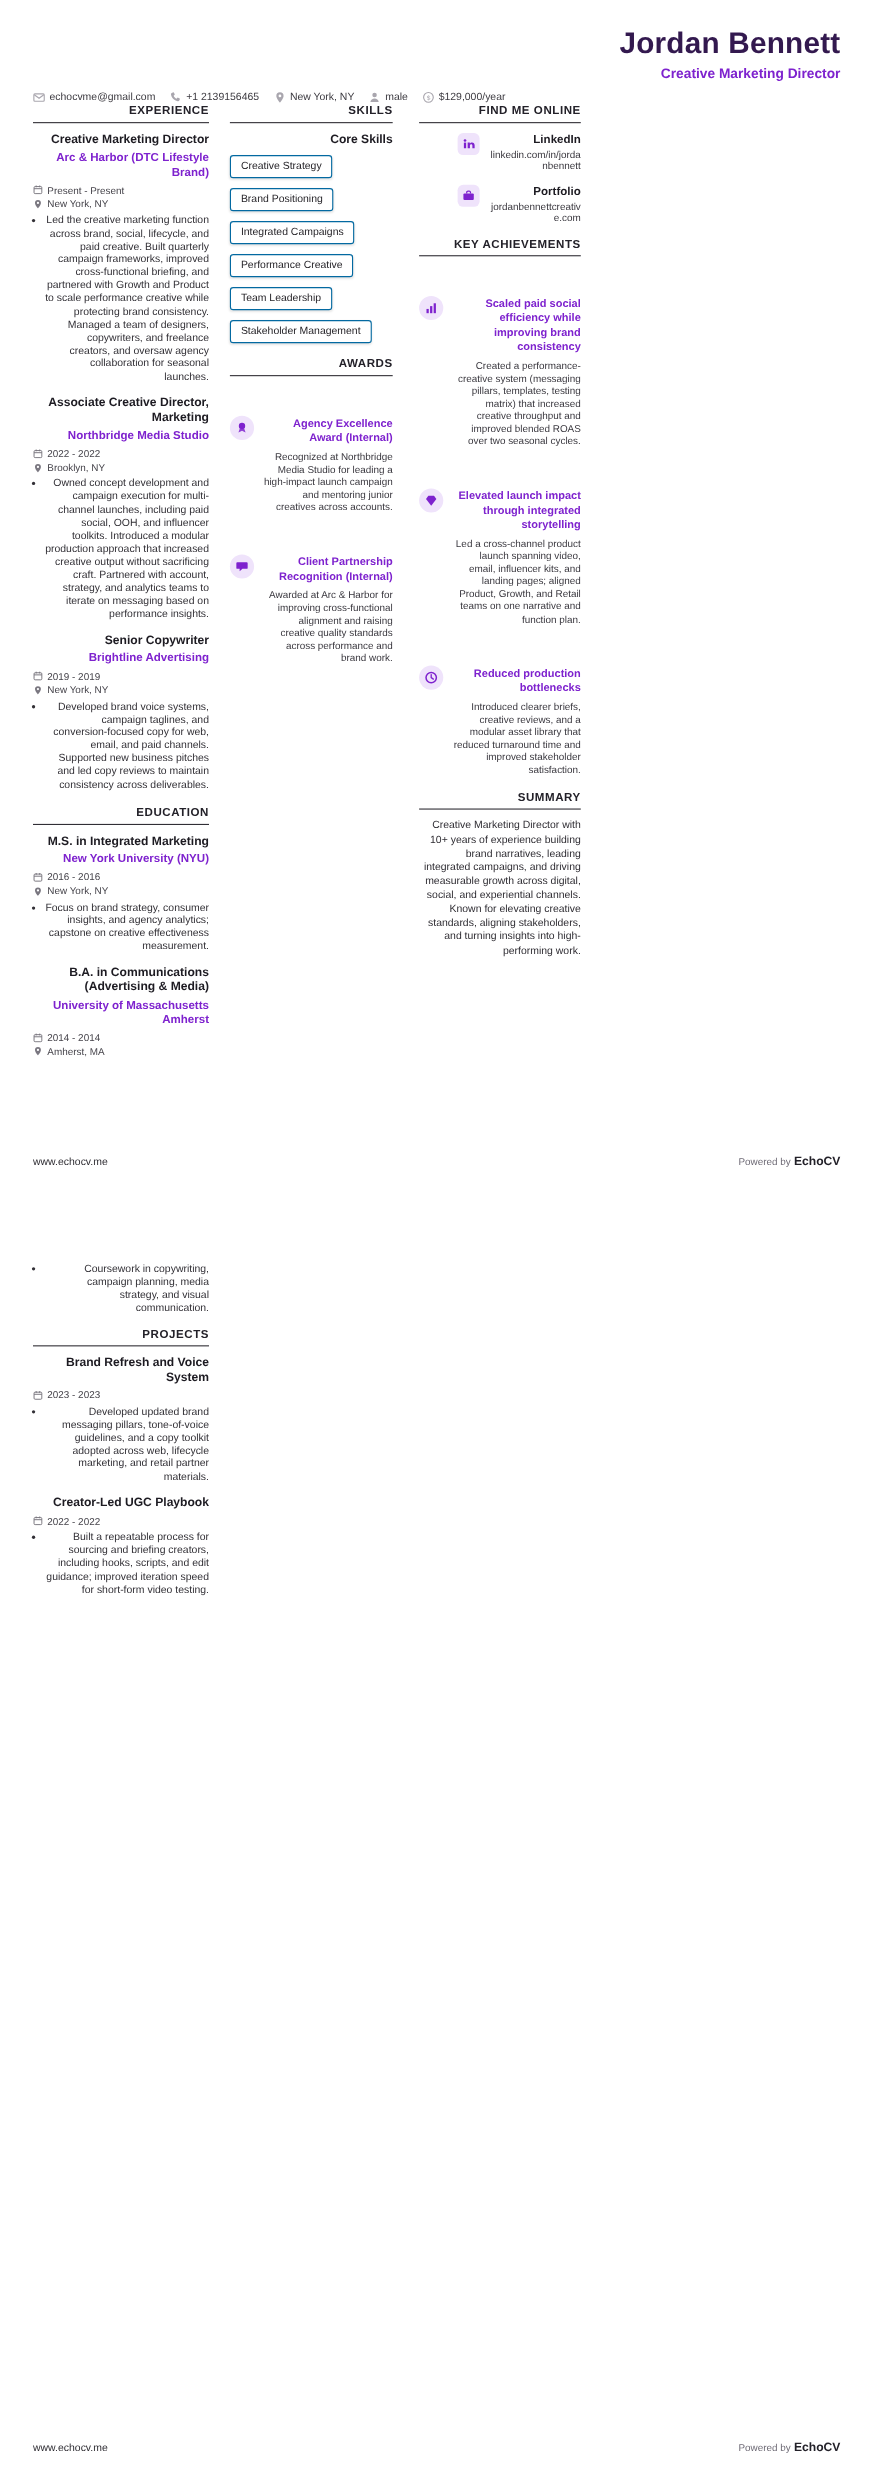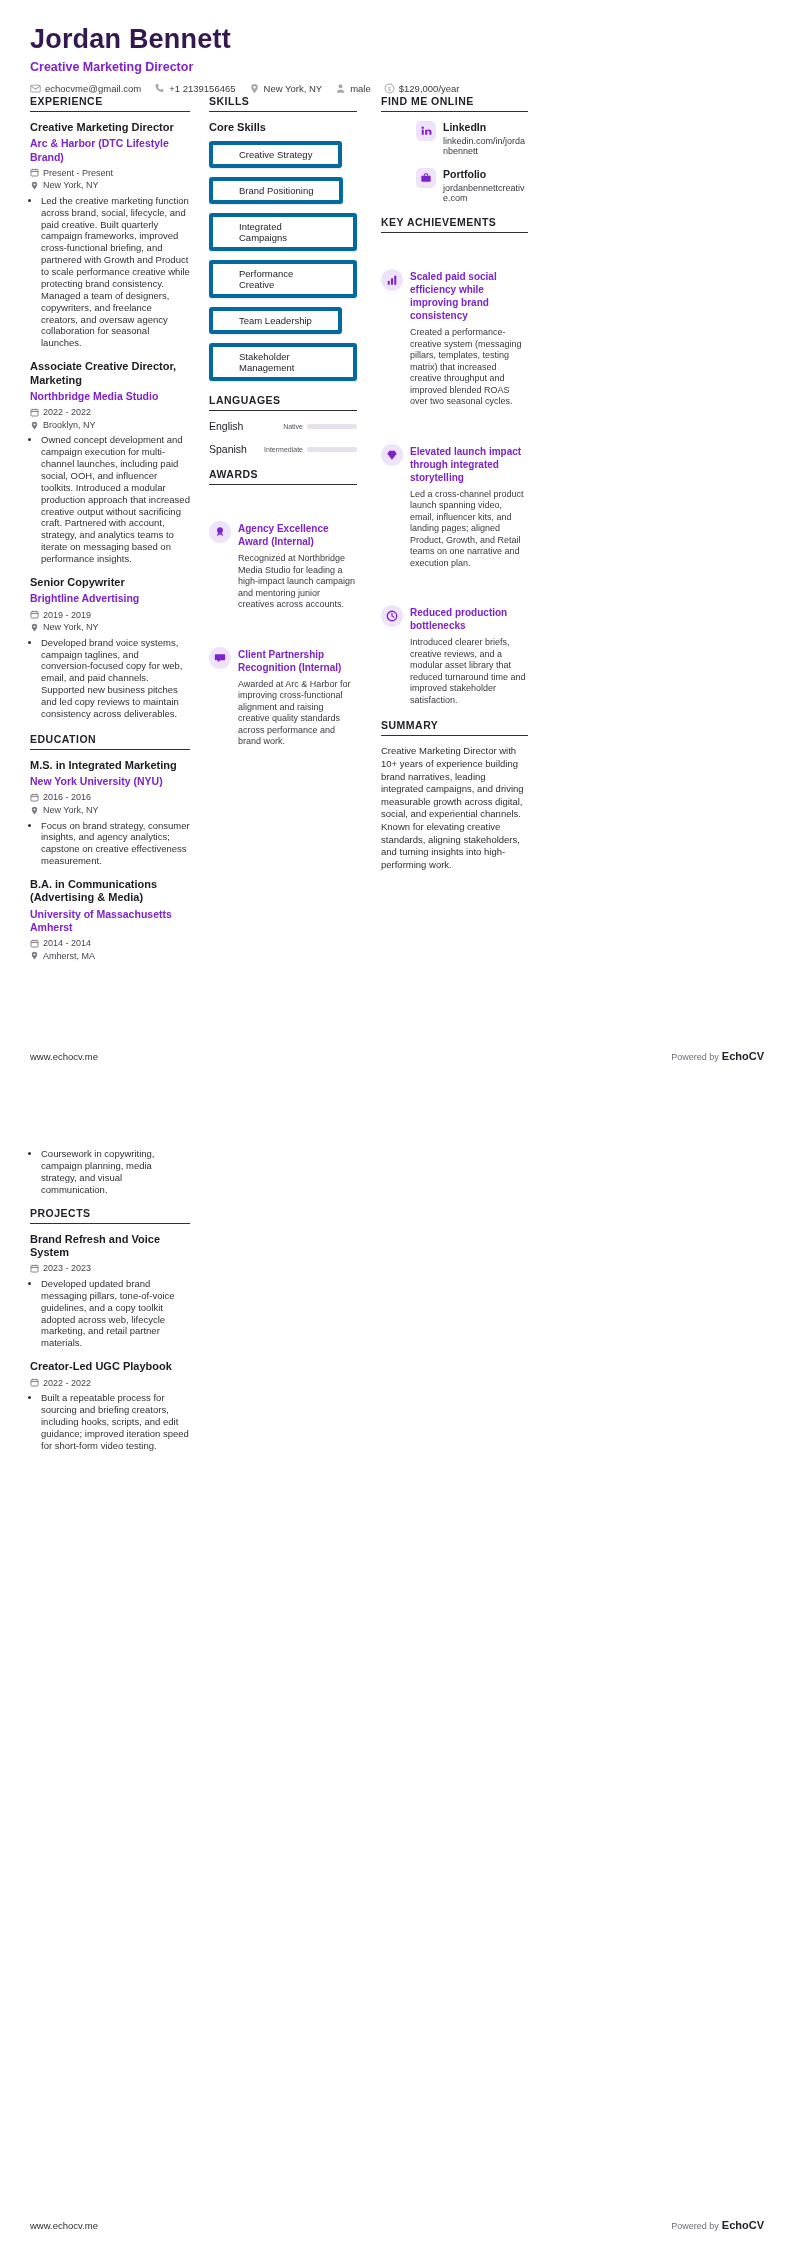--- a/index.html
+++ b/index.html
@@ -9,21 +9,21 @@
     font-family: "Liberation Sans", sans-serif;
     color: #323036;
   }
   :root {
     --accent: #7e22ce;
     --accent-light: #efe3fb;
     --name: #33194f;
     --heading: #232129;
     --rule: #312f36;
   }
-  .canvas { position: relative; width: 794px; height: 2246px; background: #ffffff; overflow: hidden; }
+  .canvas { position: relative; width: 794px; height: 2246px; background: #ffffff; overflow: hidden; text-align: right; }
   .page { position: absolute; left: 0; width: 794px; height: 1123px; background: #ffffff; }
   #page1 { top: 0; }
   #page2 { top: 1123px; }
 
   
   .hdr { position: absolute; left: 30px; top: 24px; width: 734px; }
   .hdr-name { font-size: 27px; font-weight: 700; color: var(--name); letter-spacing: .2px; }
   .hdr-title { font-size: 12.5px; font-weight: 700; color: var(--accent); margin-top: 5px; }
   .contact-row { display: flex; align-items: center; gap: 13px; margin-top: 9px; font-size: 9.5px; color: #3c3a40; flex-wrap: wrap; }
   .contact-item { display: flex; align-items: center; gap: 4px; }
@@ -45,21 +45,21 @@
   .entry { margin-bottom: 11px; }
   .entry-title { font-size: 11px; font-weight: 700; color: #1d1b22; line-height: 1.22; margin-bottom: 3px; }
   .entry-sub { font-size: 10.5px; font-weight: 600; color: var(--accent); line-height: 1.25; margin-bottom: 3px; }
   .meta { display: flex; align-items: center; gap: 4px; font-size: 9px; color: #46444b; line-height: 1.4; }
   .mi { width: 9px; height: 9px; color: #7a7780; flex: none; }
   .bullets { margin: 3px 0 0 11px; list-style: disc; }
   .bullets li { font-size: 9.5px; line-height: 1.25; color: #323036; margin-bottom: 2px; }
 
   .group-label { font-size: 11px; font-weight: 700; color: #1d1b22; margin-bottom: 8px; }
   .skill-chip {
-    display: table; border: 4px solid #0369a1; border-radius: 3px; padding: 4px 26px;
+    display: table; border: 1px solid #0369a1; border-radius: 3px; padding: 4px 9px;
     font-size: 9.5px; color: #262429; margin-bottom: 9px; background: #fff;
     box-shadow: 0 1px 2px rgba(0,0,0,.10);
   }
 
   .lang-row { display: flex; align-items: center; margin-bottom: 11px; }
   .lang-name { font-size: 10.5px; color: #1d1b22; flex: 1; }
   .lang-level { font-size: 7px; color: #55525b; margin-right: 4px; white-space: nowrap; }
   .lang-bar { width: 50px; height: 5px; border-radius: 3px; background: #e6e1ec; overflow: hidden; flex: none; }
   .lang-fill { height: 100%; background: var(--accent); border-radius: 3px; }
 
@@ -274,33 +274,20 @@
         <h2 class="sec-h">SKILLS</h2>
         <div class="group-label">Core Skills</div>
         <div class="skill-chip">Creative Strategy</div>
         <div class="skill-chip">Brand Positioning</div>
         <div class="skill-chip">Integrated Campaigns</div>
         <div class="skill-chip">Performance Creative</div>
         <div class="skill-chip">Team Leadership</div>
         <div class="skill-chip">Stakeholder Management</div>
       </section>
 
-      <section class="sec">
-        <h2 class="sec-h">LANGUAGES</h2>
-        <div class="lang-row">
-          <span class="lang-name">English</span>
-          <span class="lang-level">Native</span>
-          <span class="lang-bar"><span class="lang-fill" style="width: 100%;"></span></span>
-        </div>
-        <div class="lang-row">
-          <span class="lang-name">Spanish</span>
-          <span class="lang-level">Intermediate</span>
-          <span class="lang-bar"><span class="lang-fill" style="width: 60%;"></span></span>
-        </div>
-      </section>
 
       <section class="sec">
         <h2 class="sec-h">AWARDS</h2>
 
         <div class="card">
           <div class="card-head">
             <span class="icon-circle">
               <svg viewBox="0 0 14 14">
                   <path d="M4.6 7.8 3.2 12l3.8-2 3.8 2-1.4-4.2z" fill="currentColor" opacity=".85"></path>
                   <circle cx="7" cy="5" r="3.4" fill="currentColor"></circle>
@@ -377,21 +364,21 @@
 
         <div class="card">
           <div class="card-head">
             <span class="icon-circle">
               <svg viewBox="0 0 14 14">
                   <path d="M4 2h6l2.5 3.5L7 12.5 1.5 5.5z" fill="currentColor"></path>
                 </svg>
             </span>
             <span class="card-title">Elevated launch impact through integrated storytelling</span>
           </div>
-          <p class="card-desc">Led a cross-channel product launch spanning video, email, influencer kits, and landing pages; aligned Product, Growth, and Retail teams on one narrative and execution plan.</p>
+          <p class="card-desc">Led a cross-channel product launch spanning video, email, influencer kits, and landing pages; aligned Product, Growth, and Retail teams on one narrative and function plan.</p>
         </div>
 
         <div class="card">
           <div class="card-head">
             <span class="icon-circle">
               <svg viewBox="0 0 14 14">
                   <circle cx="7" cy="7" r="5.5" fill="none" stroke="currentColor" stroke-width="1.6"></circle>
                   <path d="M7 3.8V7l2.3 1.6" fill="none" stroke="currentColor" stroke-width="1.4" stroke-linecap="round"></path>
                 </svg>
             </span>

